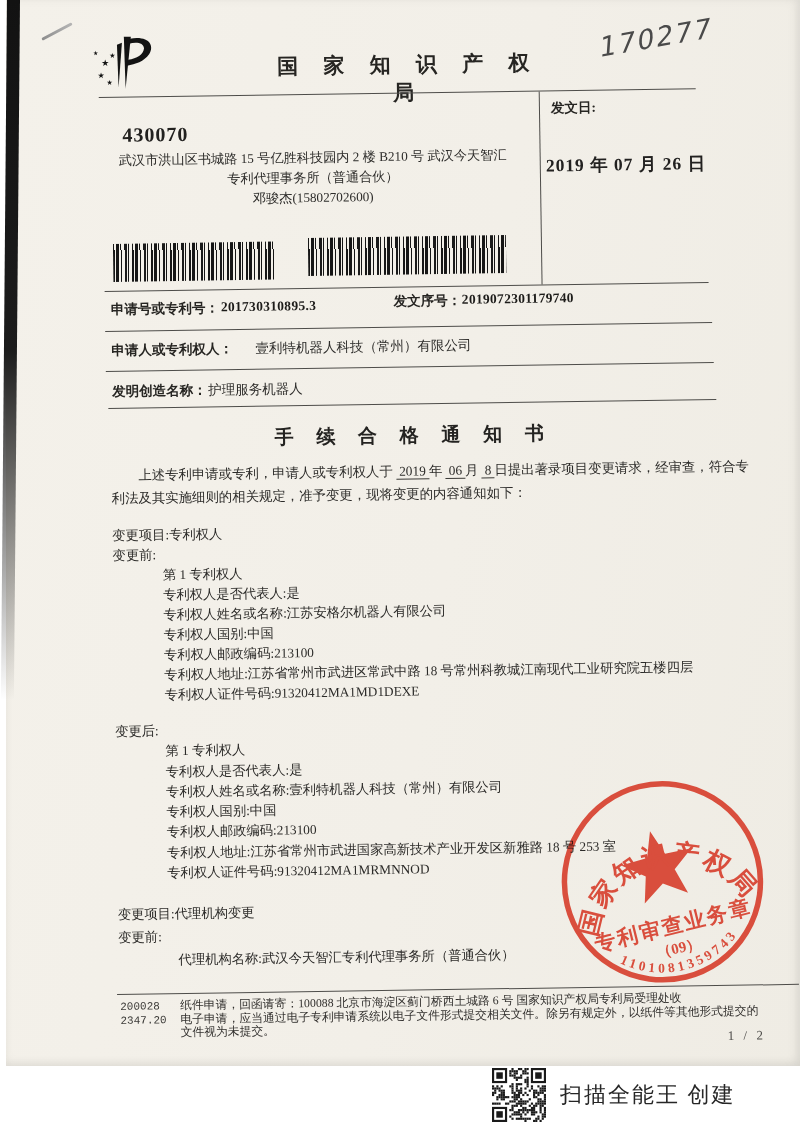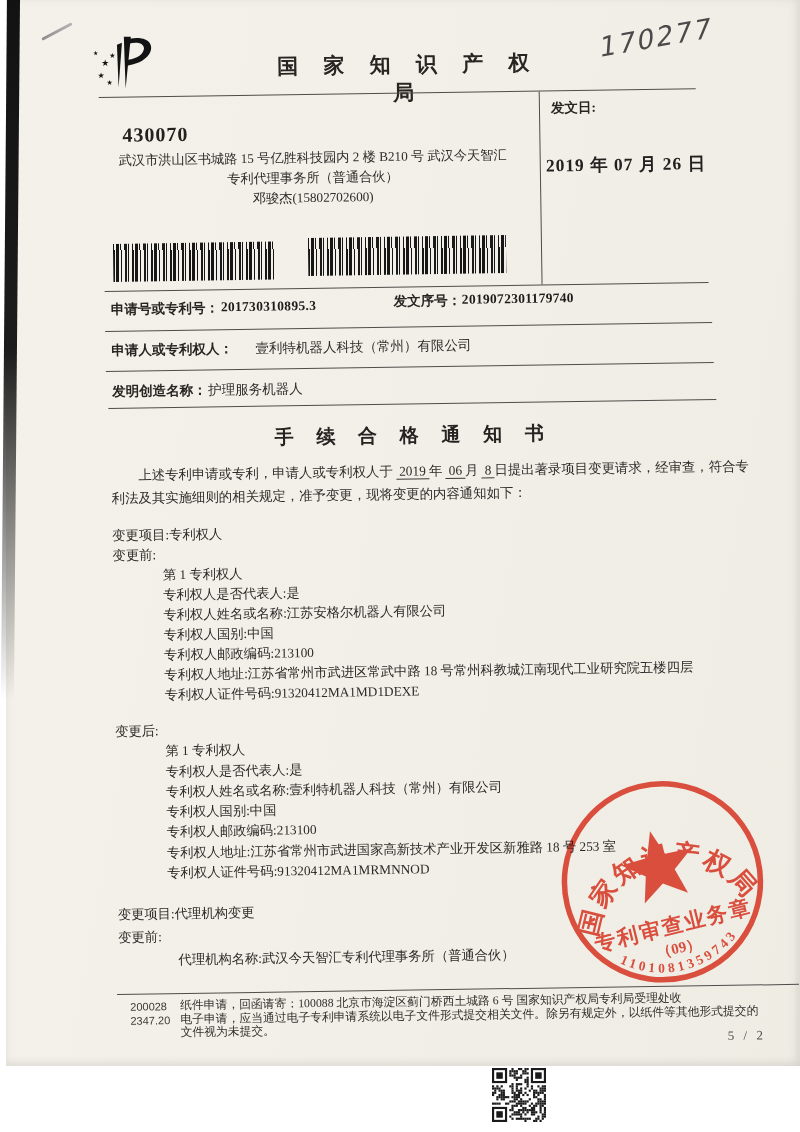--- a/index.html
+++ b/index.html
@@ -30,21 +30,21 @@
      repeating-linear-gradient(90deg,#161616 0 1.5px,transparent 1.5px 3px,#161616 3px 6px,
      transparent 6px 7.5px,#161616 7.5px 8.5px,transparent 8.5px 11.5px,#1a1a1a 11.5px 14px,
      transparent 14px 15px,#161616 15px 16px,transparent 16px 19px);}
   .title{font-size:19px;font-weight:700;letter-spacing:9px;text-align:center;color:#242321;}
   .body-t{font-size:13.4px;color:#2d2c2a;}
   .u{border-bottom:1.2px solid #3a3936;padding:0 3px;font-weight:400;}
   .sec{position:absolute;font-size:13.3px;color:#2c2b29;}
   .sec .ln{white-space:nowrap;}
   .ind{margin-left:50px;}
   .ind60{margin-left:60px;}
-  .foot-code{font-size:11px;font-family:Liberation Sans, sans-serif;color:#3c3b38;line-height:14px;margin-left:10px;}
+  .foot-code{font-size:11px;font-family:Liberation Mono, monospace;color:#3c3b38;line-height:14px;}
   .foot-txt{font-size:11.8px;line-height:13.6px;color:#312f2d;width:630px;}
   .pageno{font-size:13px;letter-spacing:3px;color:#4f4e4b;}
   .scanbar{position:absolute;left:0;top:1066px;width:800px;height:66px;background:#ffffff;}
   .scan-label{position:absolute;left:560px;top:14px;font-size:22px;color:#262626;letter-spacing:2px;
          font-family:"Liberation Serif","DejaVu Serif",serif;}
   .seal{position:absolute;left:537px;top:770px;width:240px;height:240px;
         mix-blend-mode:multiply;opacity:.92;}
 </style>
 </head>
 <body>
@@ -160,21 +160,21 @@
     <div class="rule" style="left:110px;top:994px;width:682px"></div>
     <div class="abs foot-code" style="left:113px;top:1000px">
       <div>200028</div>
       <div>2347.20</div>
     </div>
     <div class="abs foot-txt" style="left:173px;top:1000px">
       <div>纸件申请，回函请寄：100088  北京市海淀区蓟门桥西土城路 6 号    国家知识产权局专利局受理处收</div>
       <div>电子申请，应当通过电子专利申请系统以电子文件形式提交相关文件。除另有规定外，以纸件等其他形式提交的</div>
       <div>文件视为未提交。</div>
     </div>
-    <div class="abs pageno" style="left:720px;top:1037px">5 / 2</div>
+    <div class="abs pageno" style="left:720px;top:1037px">1 / 2</div>
   </div>
 
   <div class="scanbar">
     <div class="abs" style="left:492px;top:2px;width:54px;height:54px">
       <svg width="54" height="54" viewBox="0 0 25 25">
           <rect x="9" y="0" width="1" height="1" fill="#1a1a1a"></rect>
           <rect x="12" y="0" width="1" height="1" fill="#1a1a1a"></rect>
           <rect x="13" y="0" width="1" height="1" fill="#1a1a1a"></rect>
           <rect x="15" y="0" width="1" height="1" fill="#1a1a1a"></rect>
           <rect x="16" y="0" width="1" height="1" fill="#1a1a1a"></rect>
@@ -396,14 +396,15 @@
           <rect x="1" y="1" width="5" height="5" fill="#fff"></rect>
           <rect x="2" y="2" width="3" height="3" fill="#1a1a1a"></rect>
           <rect x="18" y="0" width="7" height="7" fill="#1a1a1a"></rect>
           <rect x="19" y="1" width="5" height="5" fill="#fff"></rect>
           <rect x="20" y="2" width="3" height="3" fill="#1a1a1a"></rect>
           <rect x="0" y="18" width="7" height="7" fill="#1a1a1a"></rect>
           <rect x="1" y="19" width="5" height="5" fill="#fff"></rect>
           <rect x="2" y="20" width="3" height="3" fill="#1a1a1a"></rect>
         </svg>
     </div>
+    <div class="scan-label">扫描全能王 创建</div>
   </div>
 </div>
 
 </body></html>

